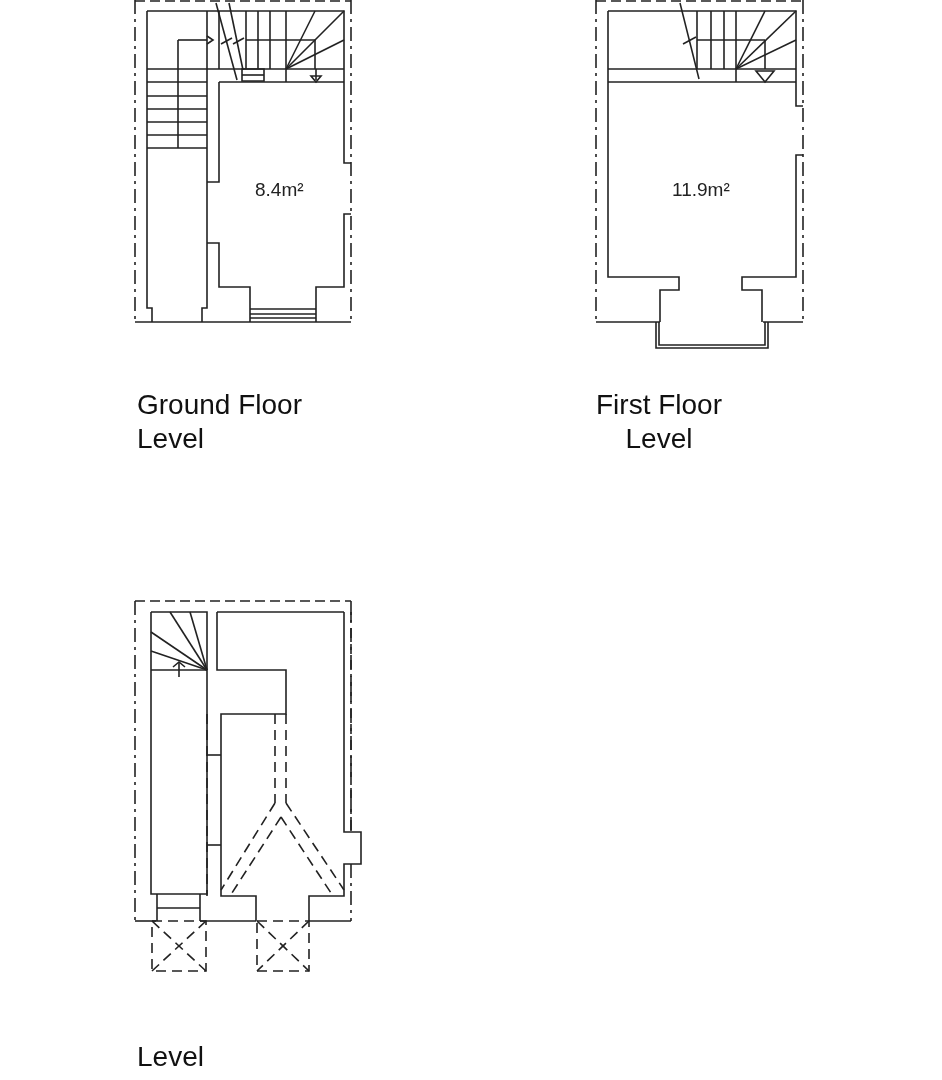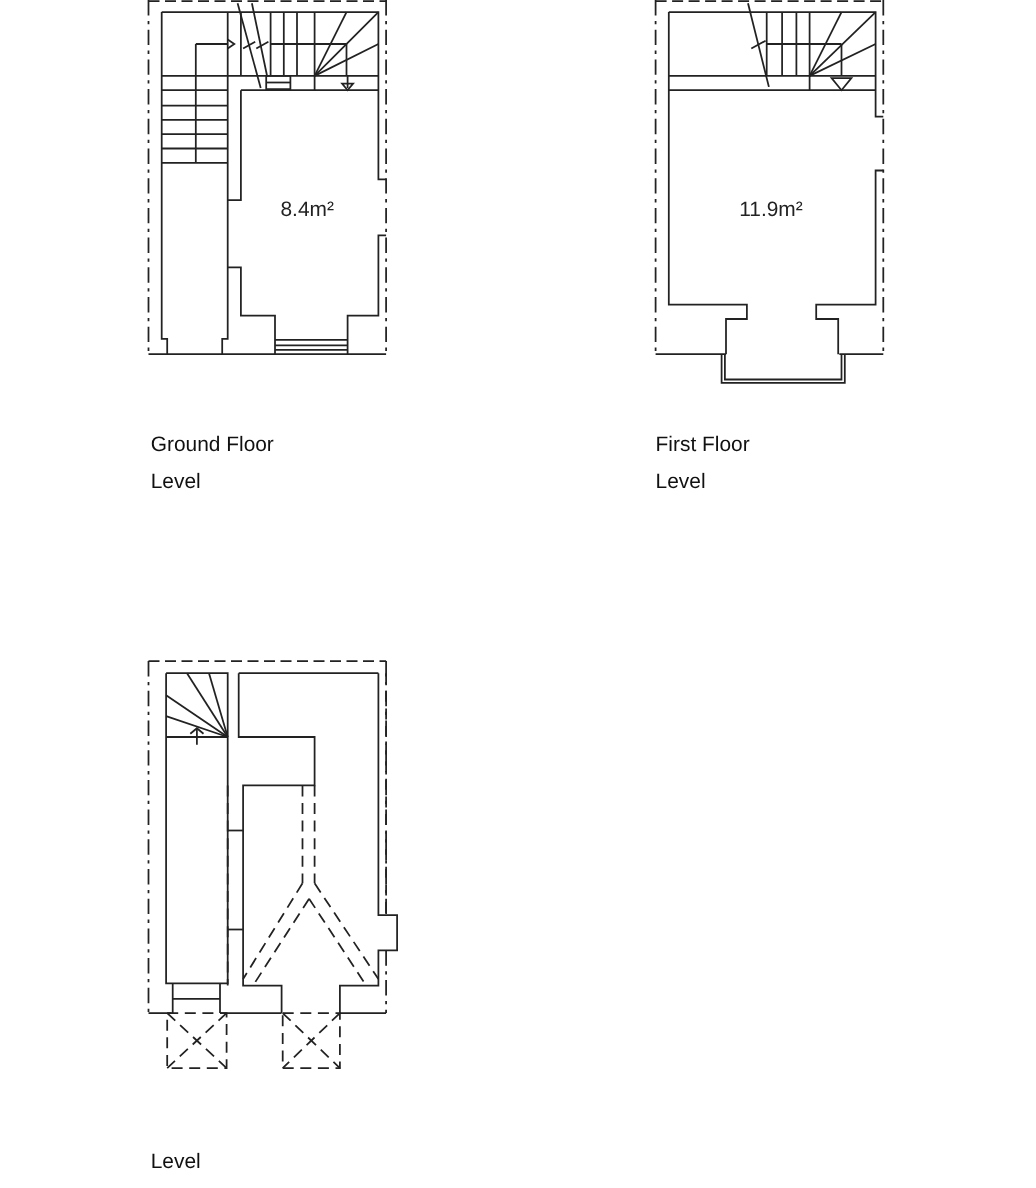--- a/index.html
+++ b/index.html
@@ -1,18 +1,18 @@
 <!DOCTYPE html>
 <html><head>
   <meta charset="utf-8">
   <style>
     html, body { margin: 0; padding: 0; background: #ffffff; }
     body { width: 942px; height: 1080px; position: relative; overflow: hidden; font-family: "Liberation Sans", sans-serif; }
     .plan { position: absolute; left: 0; top: 0; }
-    .label { position: absolute; font-family: "Liberation Sans", sans-serif; font-size: 19px; line-height: 34px; color: #111; letter-spacing: 0px; }
+    .label { position: absolute; font-family: "Liberation Sans", sans-serif; font-size: 28px; line-height: 34px; color: #111; letter-spacing: 0px; }
     .area { font-family: "Liberation Sans", sans-serif; font-size: 19px; fill: #222; }
     svg line, svg polyline, svg rect, svg path, svg polygon { vector-effect: non-scaling-stroke; }
   </style>
 </head>
 <body>
 
 <svg class="plan" width="942" height="1080" viewBox="0 0 942 1080">
   <g stroke="#222" stroke-width="1.6" fill="none">
 
     <g>
@@ -138,20 +138,20 @@
       </g>
     </g>
   </g>
 </svg>
 
 <div class="label" style="left:137px; top:388px;">
   <div>Ground Floor</div>
   <div>Level</div>
 </div>
 
-<div class="label" style="left:596px; top:388px;">
+<div class="label" style="left:596px; top:388px;text-align:center;">
   <div>First Floor</div>
   <div>Level</div>
 </div>
 
 <div class="label" style="left:137px; top:1040px;">
   <div>Level</div>
 </div>
 
 </body></html>

